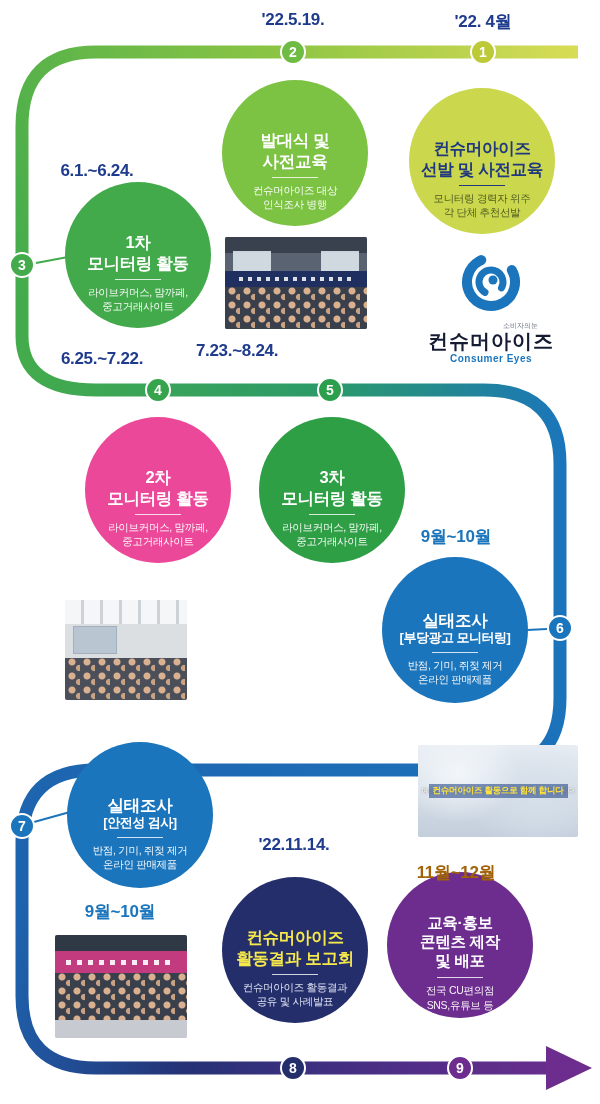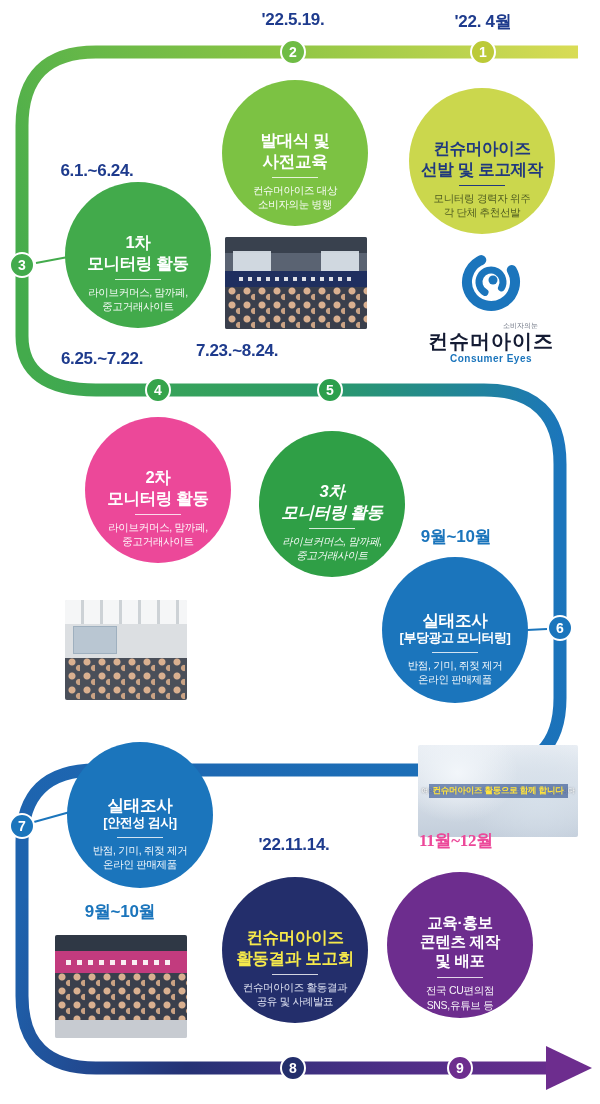--- a/index.html
+++ b/index.html
@@ -16,37 +16,37 @@
   .tl:empty{display:none;}
   .cdiv{width:46px;height:1.5px;background:rgba(255,255,255,.8);margin:6px auto 5px;}
   .csub{font-size:10.5px;line-height:1.35;white-space:pre-line;opacity:.95;letter-spacing:-0.3px;}
 
   .c1{left:409px;top:88px;background:#cbd74d;color:#20397e;}
   .c1 .cdiv{background:#20397e;}
   .c1 .csub{color:#4f5c20;opacity:1;}
   .c2{left:222px;top:80px;background:#7cc243;}
   .c3{left:65px;top:182px;background:#42aa4b;}
   .c4{left:85px;top:417px;background:#ec4899;}
-  .c5{left:259px;top:431px;background:#2f9f46;font-style:italic;}
+  .c5{left:259px;top:417px;background:#2f9f46;}
   .c6{left:382px;top:557px;background:#1b75bc;}
   .c6 .t2,.c7 .t2{font-size:13px;letter-spacing:-0.5px;}
   .c7{left:67px;top:742px;background:#1b75bc;}
   .c8{left:222px;top:877px;background:#232e6b;}
   .c8 .ctitle{color:#f6e94b;}
   .c8 .csub{color:#e6e9f7;}
   .c9{left:387px;top:872px;background:#6d2d8e;}
   .c9 .ctitle{font-size:15.5px;}
 
   
   .date{position:absolute;font-weight:bold;font-size:17px;transform:translateX(-50%);
         white-space:nowrap;color:#1e3b8d;letter-spacing:-0.3px;}
   .d1{left:483px;top:10px;} .d2{left:293px;top:10px;}
   .d3{left:97px;top:161px;} .d4{left:102px;top:349px;} .d5{left:237px;top:341px;}
   .d6{left:456px;top:525px;color:#1b75bc;} .d7{left:120px;top:900px;color:#1b75bc;}
-  .d8{left:294px;top:835px;} .d9{left:456px;top:829px;color:#ec4899;font-family:Liberation Serif, serif;}
+  .d8{left:294px;top:835px;} .d9{left:456px;top:861px;color:#a16207;}
 
   
   .badge{position:absolute;width:26px;height:26px;border-radius:50%;border:2px solid #fff;color:#fff;
          font-weight:bold;font-size:14px;display:flex;align-items:center;justify-content:center;box-sizing:border-box;}
   .b1{left:470px;top:39px;background:#bcca38;}
   .b2{left:280px;top:39px;background:#6fbc45;}
   .b3{left:9px;top:252px;background:#43ab4c;}
   .b4{left:145px;top:377px;background:#35a44a;}
   .b5{left:317px;top:377px;background:#2c9f4c;}
   .b6{left:547px;top:615px;background:#1b75bc;}
@@ -162,34 +162,34 @@
   <div class="photo photo4">
     <div class="p4-top"></div>
     <div class="p4-banner"></div>
     <div class="crowd p4-crowd"></div>
     <div class="p4-floor"></div>
   </div>
 
   <div class="circle c1">
     <div class="ctitle">
         <span class="tl t1">컨슈머아이즈</span>
-        <span class="tl t2">선발 및 로고제작</span>
+        <span class="tl t2">선발 및 사전교육</span>
       </div>
     <div class="cdiv"></div>
     <div class="csub">모니터링 경력자 위주
 각 단체 추천선발</div>
   </div>
   <div class="circle c2">
     <div class="ctitle">
         <span class="tl t1">발대식 및</span>
         <span class="tl t2">사전교육</span>
       </div>
     <div class="cdiv"></div>
     <div class="csub">컨슈머아이즈 대상
-소비자의눈 병행</div>
+인식조사 병행</div>
   </div>
   <div class="circle c3">
     <div class="ctitle">
         <span class="tl t1">1차</span>
         <span class="tl t2">모니터링 활동</span>
       </div>
     <div class="cdiv"></div>
     <div class="csub">라이브커머스, 맘까페,
 중고거래사이트</div>
   </div>

